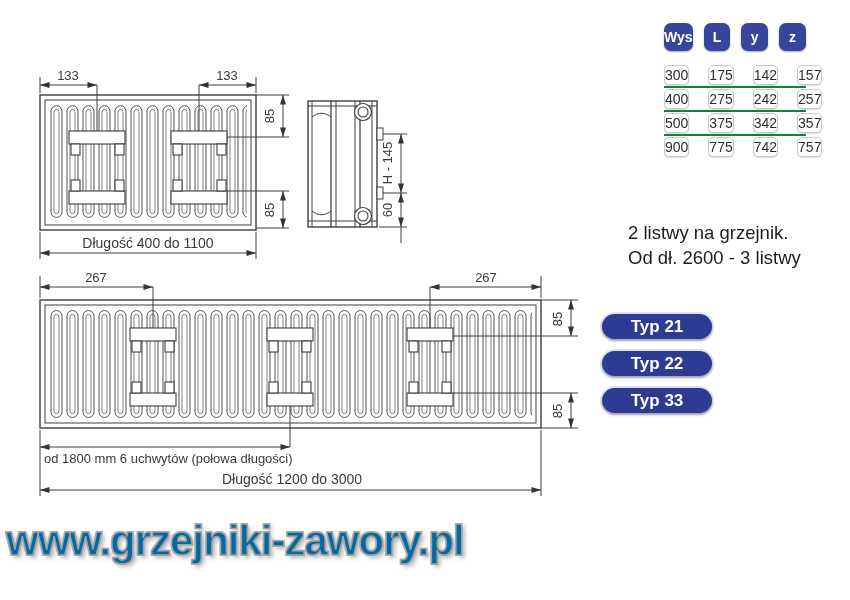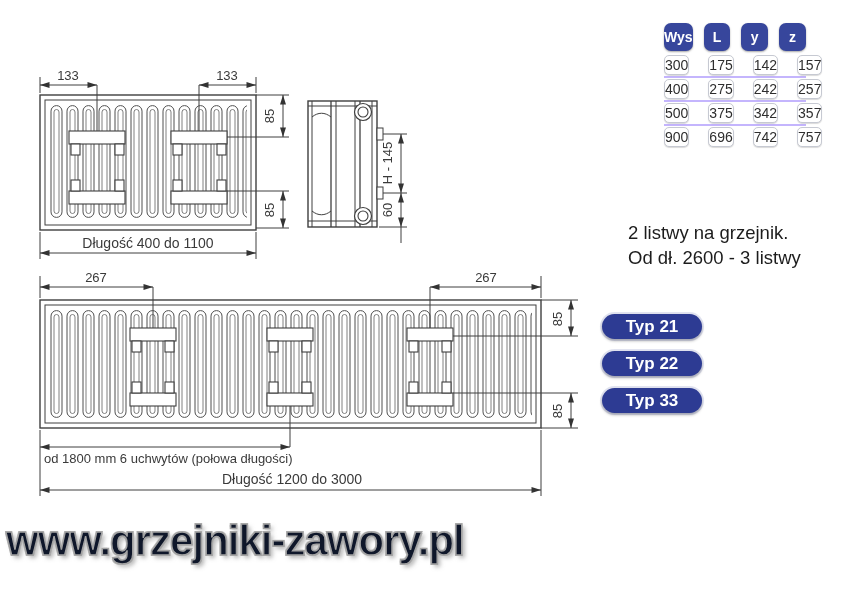--- a/index.html
+++ b/index.html
@@ -10,52 +10,52 @@
   .abs{position:absolute;}
 
   
   #drawing{left:0;top:0;}
   #drawing text{font-family:"Liberation Sans",sans-serif;fill:#3a3a3a;stroke:none;}
   .t13{font-size:13px;}
   .t14{font-size:14px;}
 
   
   .spec-table{left:664px;top:23px;width:142px;}
-  .spec-head{display:flex;gap:11px;margin-bottom:3px;}
+  .spec-head{display:flex;gap:11px;margin-bottom:13px;}
   .spec-head .hcell{
     flex:1;background:#37469c;color:#fff;font-weight:bold;font-size:14px;
     text-align:center;padding:6px 0;border-radius:7px;
     box-shadow:0 1px 2px rgba(0,0,0,.35);
   }
   .spec-body .srow{display:flex;gap:19px;padding:1px 0;}
-  .spec-body .srow + .srow{border-top:2px solid #c4b5fd;}
+  .spec-body .srow + .srow{border-top:2px solid #15803d;}
   .spec-body .cell{
     flex:1;background:#fff;border:1px solid #c6c9d2;border-radius:5px;
     text-align:center;font-size:14px;color:#2e2e2e;padding:1px 0;
     box-shadow:0 1px 1px rgba(0,0,0,.15);
   }
 
   
   .note{left:628px;top:184px;font-size:18.5px;line-height:25px;color:#1c1c1c;margin-top:36px;}
 
   
   .typ-list{left:602px;top:314px;display:flex;flex-direction:column;gap:12px;}
   .typ-btn{
-    width:100px;height:25px;background:#2d3b93;border-radius:13px;
+    width:110px;height:25px;background:#2d3b93;border-radius:13px;
     color:#fff;font-weight:bold;font-size:17px;
     display:flex;align-items:center;justify-content:center;
     box-shadow:0 0 0 2px rgba(45,59,147,.14), 0 2px 3px rgba(0,0,0,.3);
     cursor:pointer;
     text-align:center;
   }
 
   
   .watermark{
     left:6px;top:517px;font-size:42px;font-weight:bold;letter-spacing:-1px;
-    color:#0f172a;-webkit-text-stroke:1.4px #a2a2a2;white-space:nowrap;
+    color:#0369a1;-webkit-text-stroke:1.4px #a2a2a2;white-space:nowrap;
     text-shadow:-1px -1px 0 #c2c2c2, 1px -1px 0 #c2c2c2,
                 -1px 1px 0 #b5b5b5, 1px 1px 0 #ababab,
                 3px 3px 4px rgba(110,110,110,.5);
   }
 </style>
 </head>
 <body>
 
 <svg id="drawing" class="abs" width="850" height="600" viewBox="0 0 850 600">
   <defs>
@@ -221,21 +221,21 @@
       <div class="cell">257</div>
     </div>
     <div class="srow">
       <div class="cell">500</div>
       <div class="cell">375</div>
       <div class="cell">342</div>
       <div class="cell">357</div>
     </div>
     <div class="srow">
       <div class="cell">900</div>
-      <div class="cell">696</div>
+      <div class="cell">775</div>
       <div class="cell">742</div>
       <div class="cell">757</div>
     </div>
   </div>
 </div>
 
 <div class="abs note">
   <div>2 listwy na grzejnik.</div>
   <div>Od dł. 2600 - 3 listwy</div>
 </div>

